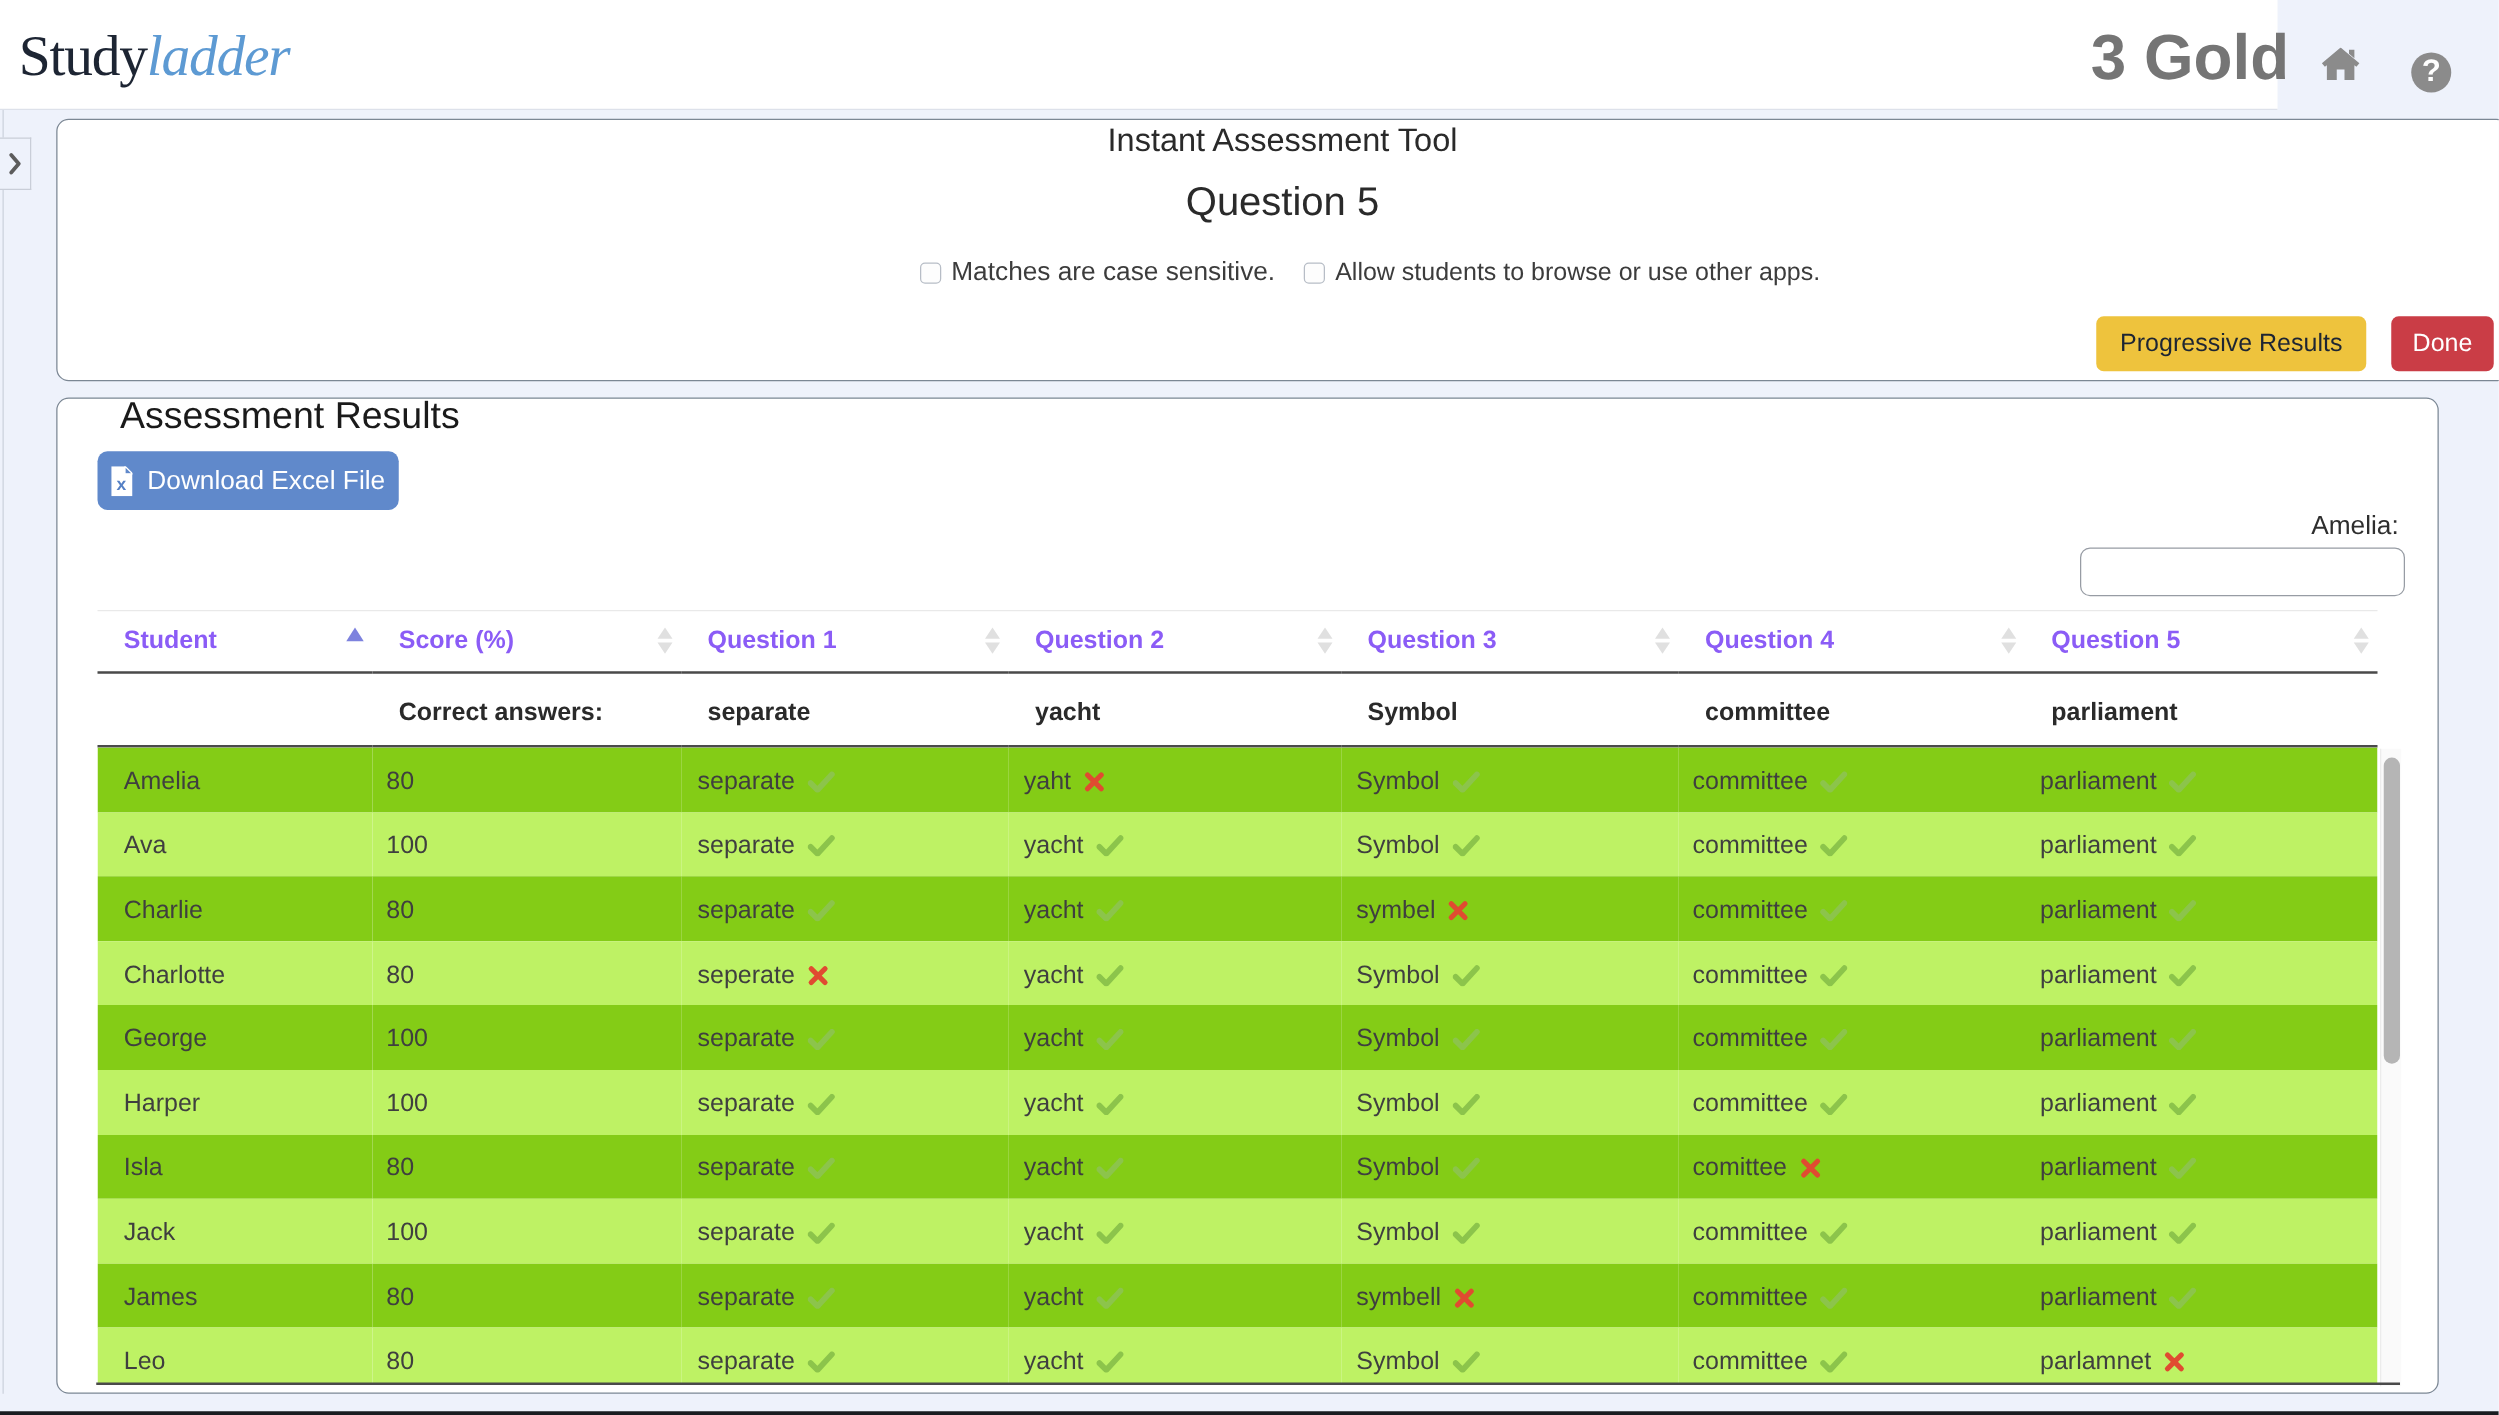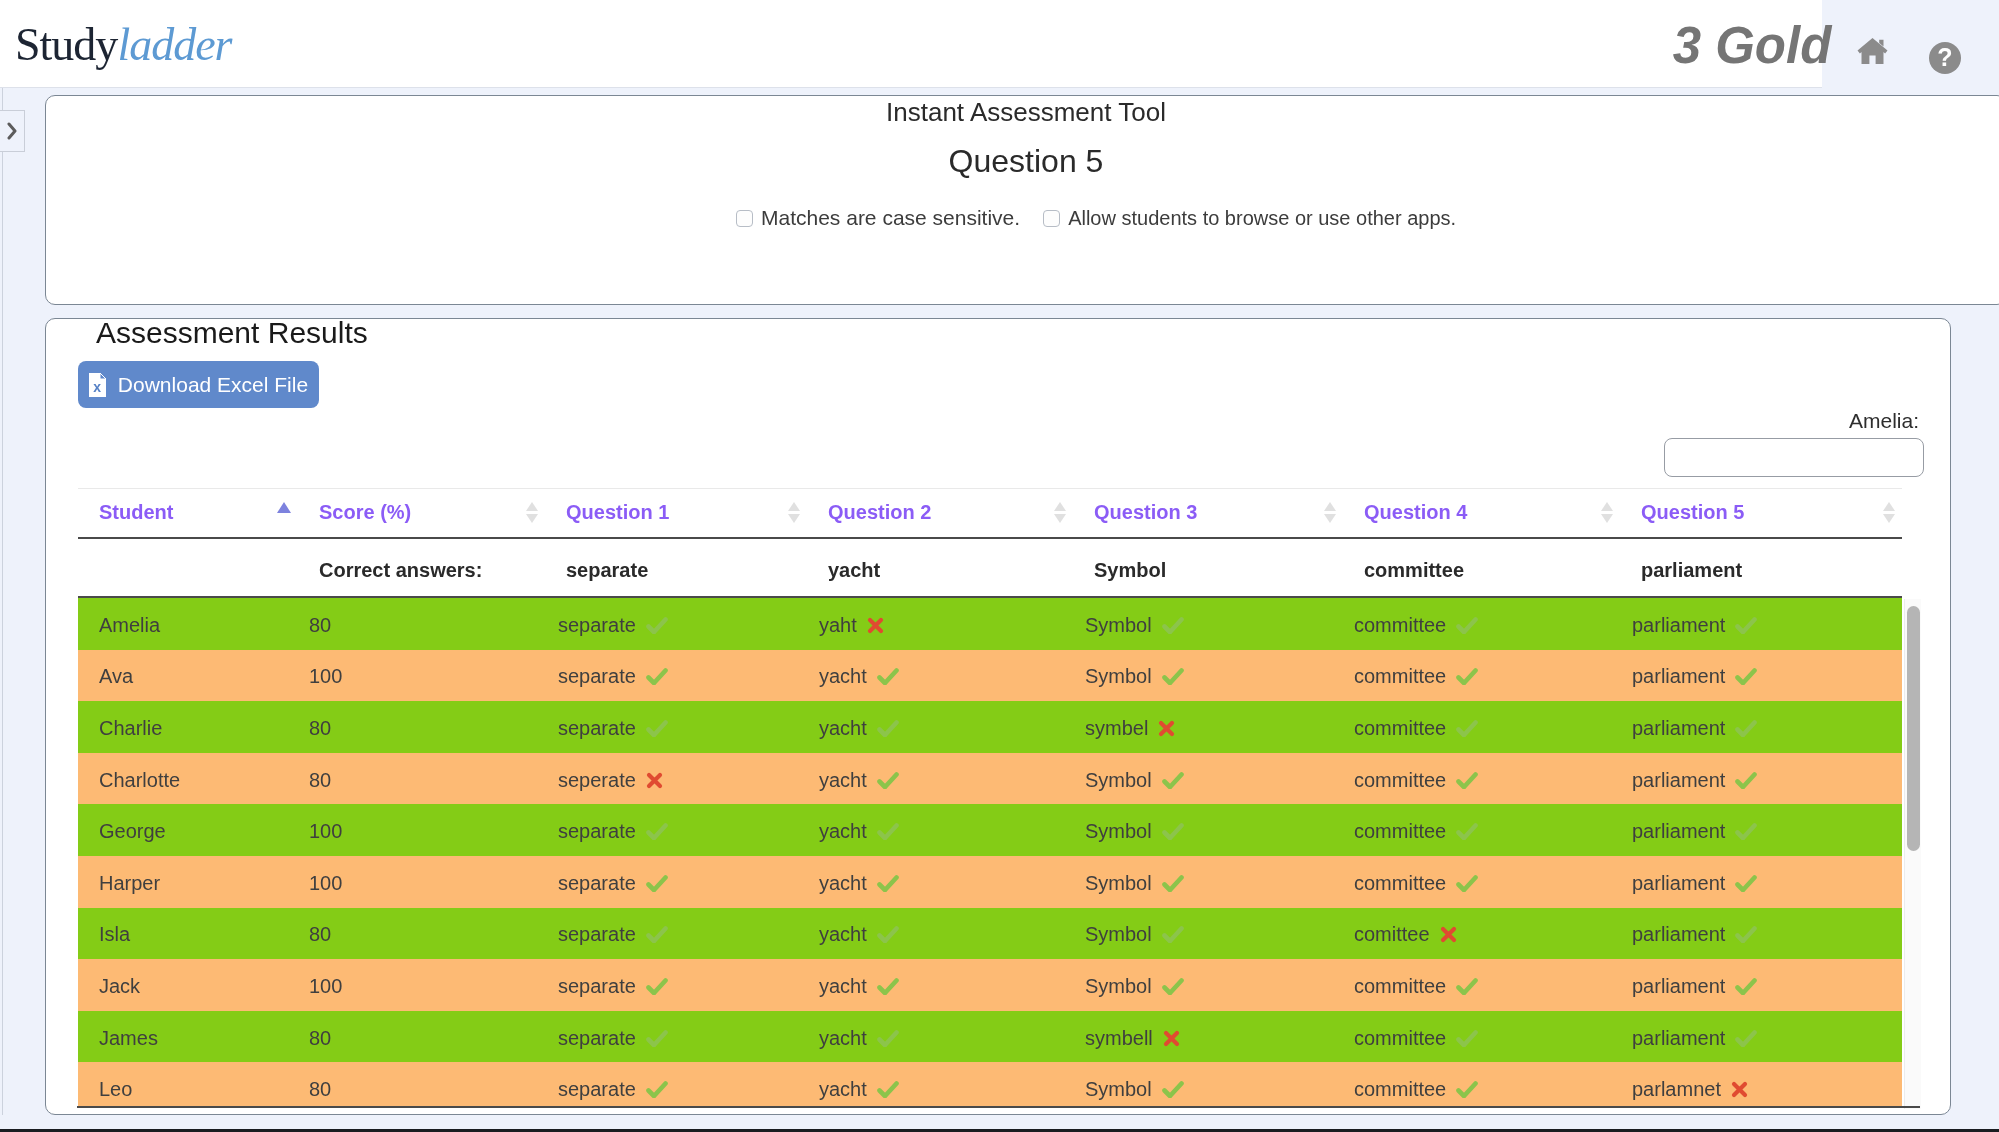--- a/index.html
+++ b/index.html
@@ -8,21 +8,21 @@
 
 
 #header { position:absolute; left:0; top:0; width:1822px; height:88px; background:#fff; border-bottom:1px solid #dde1ea; }
 #logo { position:absolute; left:15px; top:18px; font-family:"Liberation Serif", serif; font-size:46px; letter-spacing:-1px; }
 #logo .black { color:#1d2533; }
 #logo .blue { color:#5d9ad3; font-style:italic; }
 .hbtn { position:absolute; top:8px; height:68px; border-radius:10px; color:#fff; display:flex; align-items:center; justify-content:center; }
 #btn-class { left:290px; width:202px; background:#e08a4e; padding-left:12px; }
 #btn-class .txt { font-size:40px; font-weight:normal; margin-left:10px; }
 #btn-close { left:511px; width:246px; background:#c8434c; font-size:21px; }
-#gold { position:absolute; left:1652px; top:16px; width:200px; text-align:center; font-size:51px; font-weight:bold; color:#757575; white-space:nowrap;font-style:italic; }
+#gold { position:absolute; left:1652px; top:16px; width:200px; text-align:center; font-size:51px; font-weight:bold; color:#757575; white-space:nowrap; }
 #home-ic { position:absolute; left:1857px; top:38px; }
 #help-ic { position:absolute; left:1929px; top:42px; }
 
 
 #vline { position:absolute; left:2px; top:88px; width:1px; height:1027px; background:#ccd2dd; }
 #lefttab { position:absolute; left:0px; top:110px; width:25px; height:42px; background:#eef2fb; border:1px solid #c9ced8; border-left:none; display:flex; align-items:center; justify-content:center; }
 
 .panel { position:absolute; background:#fff; border:1px solid #7b8794; border-radius:10px; }
 #panel1 { left:45px; top:95px; width:1962px; height:210px; }
 #panel2 { left:45px; top:318px; width:1906px; height:797px; }
@@ -52,21 +52,21 @@
 #ca-row td.ra { text-align:left; padding-right:23px; }
 td { font-size:20px; color:#3f3f3f; padding-left:21px; height:51.6px; padding-top:3px; }
 #datatable td:nth-child(2){padding-left:11px;}
 #datatable td:nth-child(3){padding-left:13px;}
 #datatable td:nth-child(4){padding-left:12px;}
 #datatable td:nth-child(5){padding-left:12px;}
 #datatable td:nth-child(6){padding-left:11px;}
 #datatable td:nth-child(7){padding-left:12px;}
 #scrollarea { position:relative; height:510px; overflow:hidden; width:1824px; }
 tr.odd { background:#84cc16; }
-tr.even { background:#fdba74; }
+tr.even { background:#bef264; }
 #btmline { position:absolute; left:77px; top:1106px; width:1843px; height:2px; background:#4a4a4a; }
 .sort2 { position:absolute; right:7px; top:11px; display:flex; flex-direction:column; align-items:center; }
 .sort1 { position:absolute; right:7px; top:11px; display:block; }
 .tri-up { display:block; width:0; height:0; border-left:6px solid transparent; border-right:6px solid transparent; border-bottom:9px solid #e0e0e0; }
 .tri-dn { display:block; width:0; height:0; border-left:6px solid transparent; border-right:6px solid transparent; border-top:9px solid #e0e0e0; margin-top:3px; }
 .tri-act { display:block; width:0; height:0; border-left:7px solid transparent; border-right:7px solid transparent; border-bottom:11px solid #7d82de; }
 .ans { display:inline-flex; align-items:center; gap:10px; }
 
 
 #sbar { position:absolute; left:1858px; top:280px; width:17px; height:510px; background:#fafafa; border-left:1px solid #ececec; }
@@ -103,20 +103,24 @@
   <div id="p1-q">Question 5</div>
   <div id="p1-checks">
     <div class="cbrow">
         <div class="cb"></div>
         <span>Matches are case sensitive.</span>
       </div>
     <div class="cbrow">
         <div class="cb"></div>
         <span style="font-size:20px">Allow students to browse or use other apps.</span>
       </div>
+  </div>
+  <div id="p1-btns">
+    <div class="btn" id="btn-prog">Progressive Results</div>
+    <div class="btn" id="btn-done">Done</div>
   </div>
 </div>
 
 <div class="panel" id="panel2">
   <div id="p2-title">Assessment Results</div>
   <div id="btn-dl">
     <svg width="17" height="24" viewBox="0 0 17 24">
       <path d="M0 0 L11 0 L17 6 L17 24 L0 24 Z" fill="#fff"></path>
       <path d="M11 0 L11 6 L17 6 Z" fill="#6089cb" stroke="#fff" stroke-width="1"></path>
       <text x="8.2" y="19" text-anchor="middle" font-family="Liberation Sans" font-size="14" font-weight="bold" fill="#5580c5">x</text>

